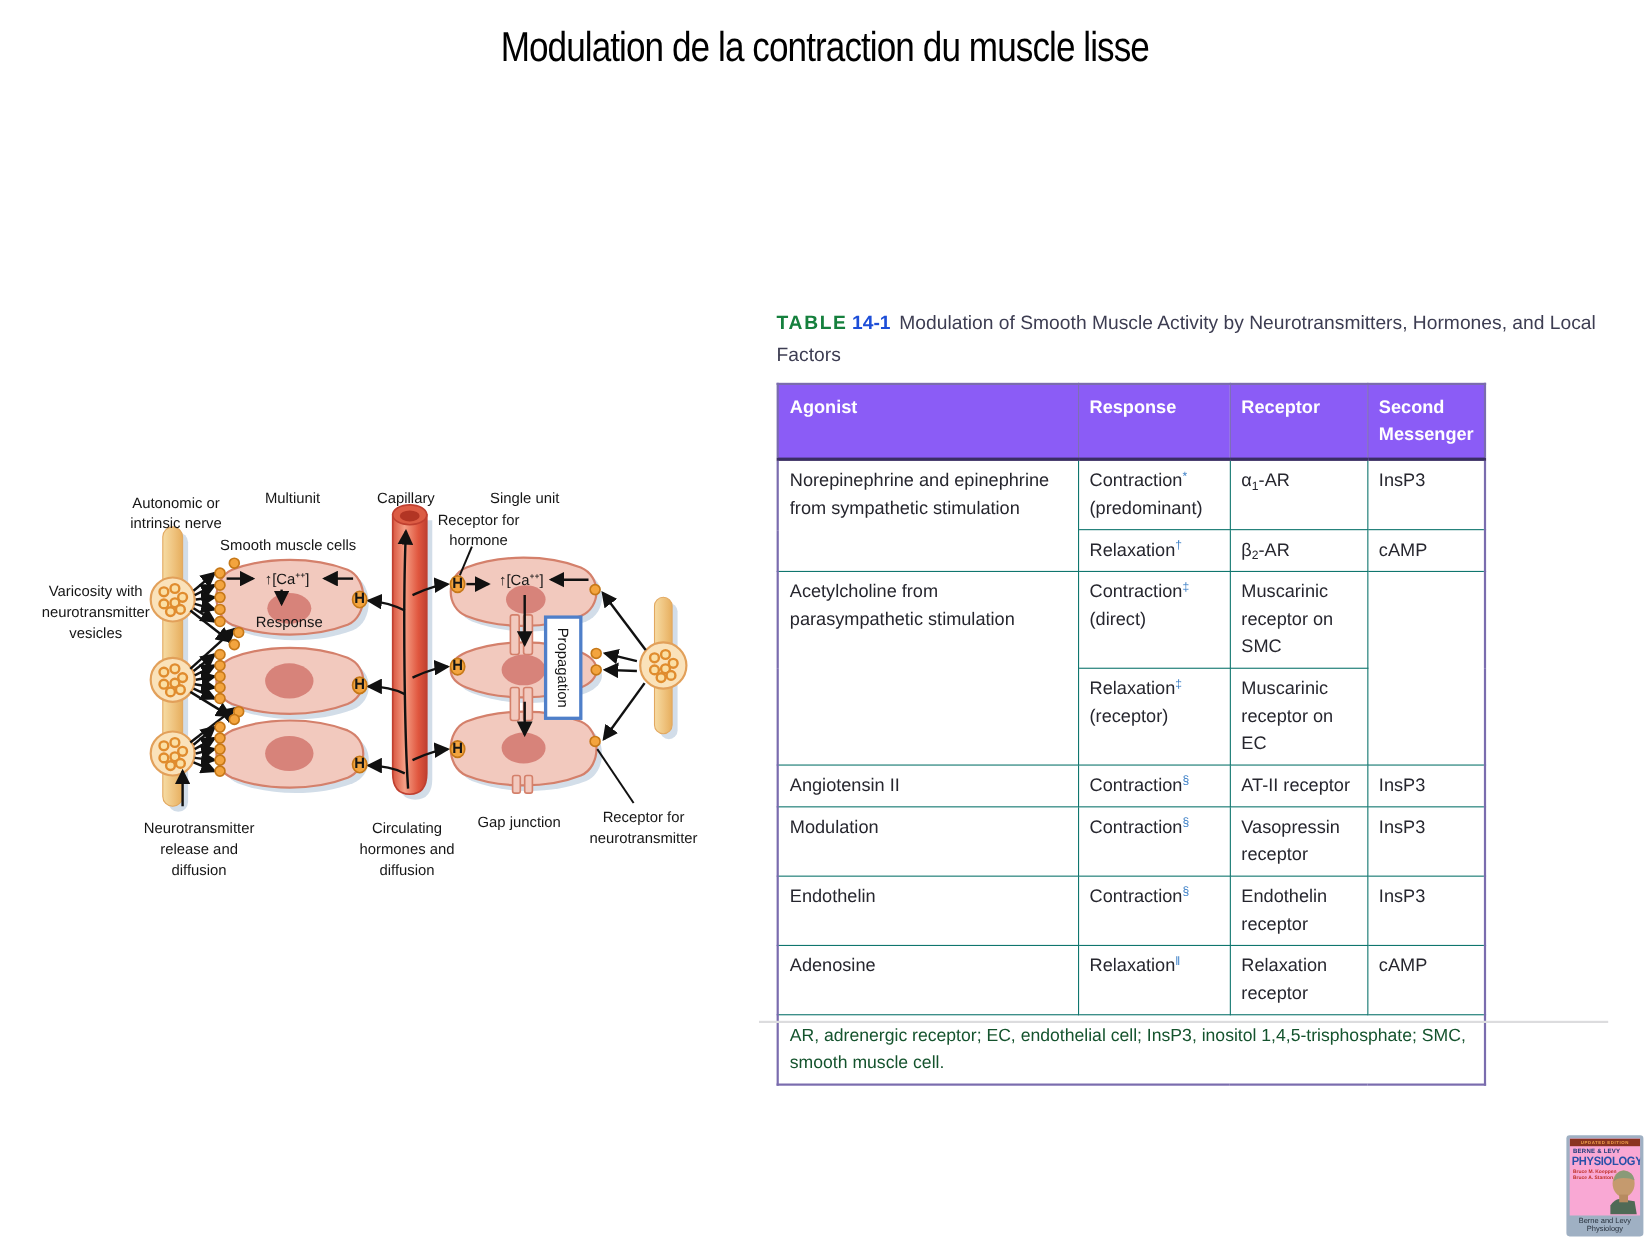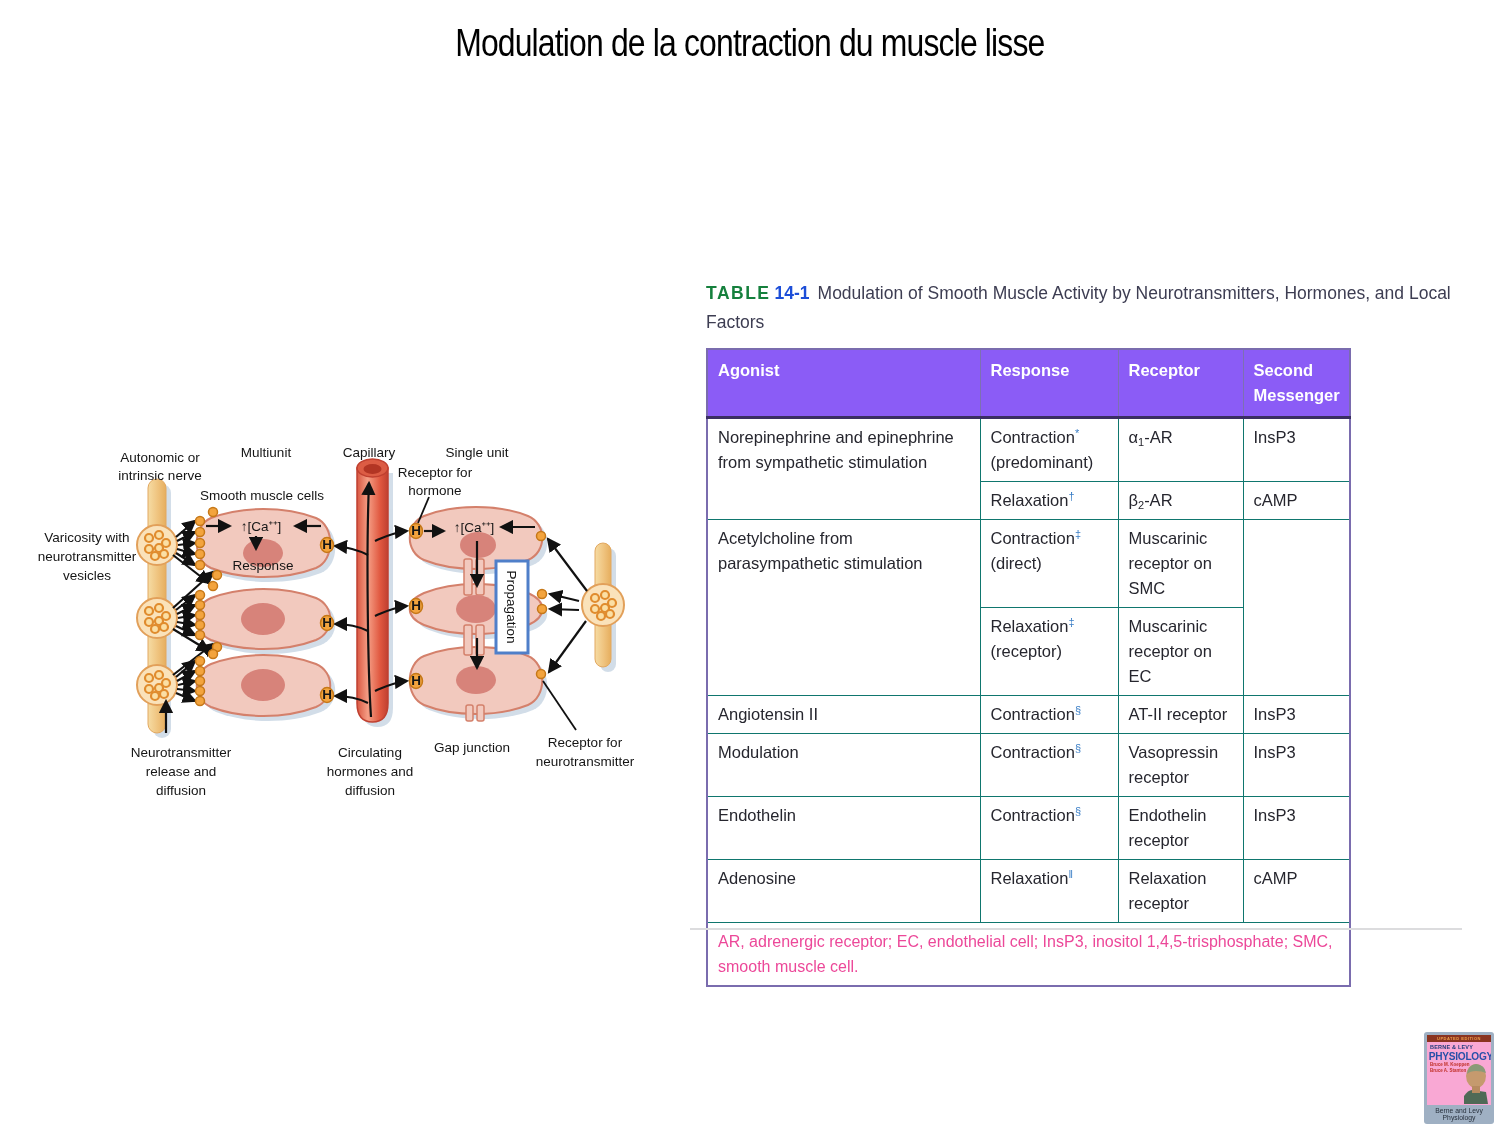--- a/index.html
+++ b/index.html
@@ -20,21 +20,21 @@
 
   
   table.mod{position:absolute;left:706px;top:348px;width:643px;border-collapse:collapse;
     table-layout:fixed;border:2px solid #7a6cae;font-size:16.5px;color:#26262e;}
   table.mod th{background:#8b5cf6;color:#fff;text-align:left;vertical-align:top;
     font-weight:bold;padding:8px 10px;border-left:1px solid #7d70b2;
     border-bottom:3px solid #3a2e63;line-height:25px;}
   table.mod th:first-child{border-left:none;}
   table.mod td{border:1px solid #0f766e;vertical-align:top;padding:6px 10px;
     line-height:25px;background:#fff;}
-  td.foot{color:#ec4899;font-size:16px;line-height:26px;}
+  td.foot{color:#14532d;font-size:16px;line-height:26px;}
   sup.fn{color:#3a7ec6;font-size:11px;vertical-align:6px;line-height:0;}
   .note{display:block;}
   sub.rs{font-size:11px;vertical-align:-3px;line-height:0;}
 
   .sep-line{position:absolute;left:690px;top:928px;width:772px;height:2px;background:#dcdcde;}
 
   
   svg.diagram{position:absolute;left:30px;top:433px;width:622px;height:365px;
     font-family:"Liberation Sans",sans-serif;}
   svg.diagram text{fill:#151515;font-size:13.5px;}

